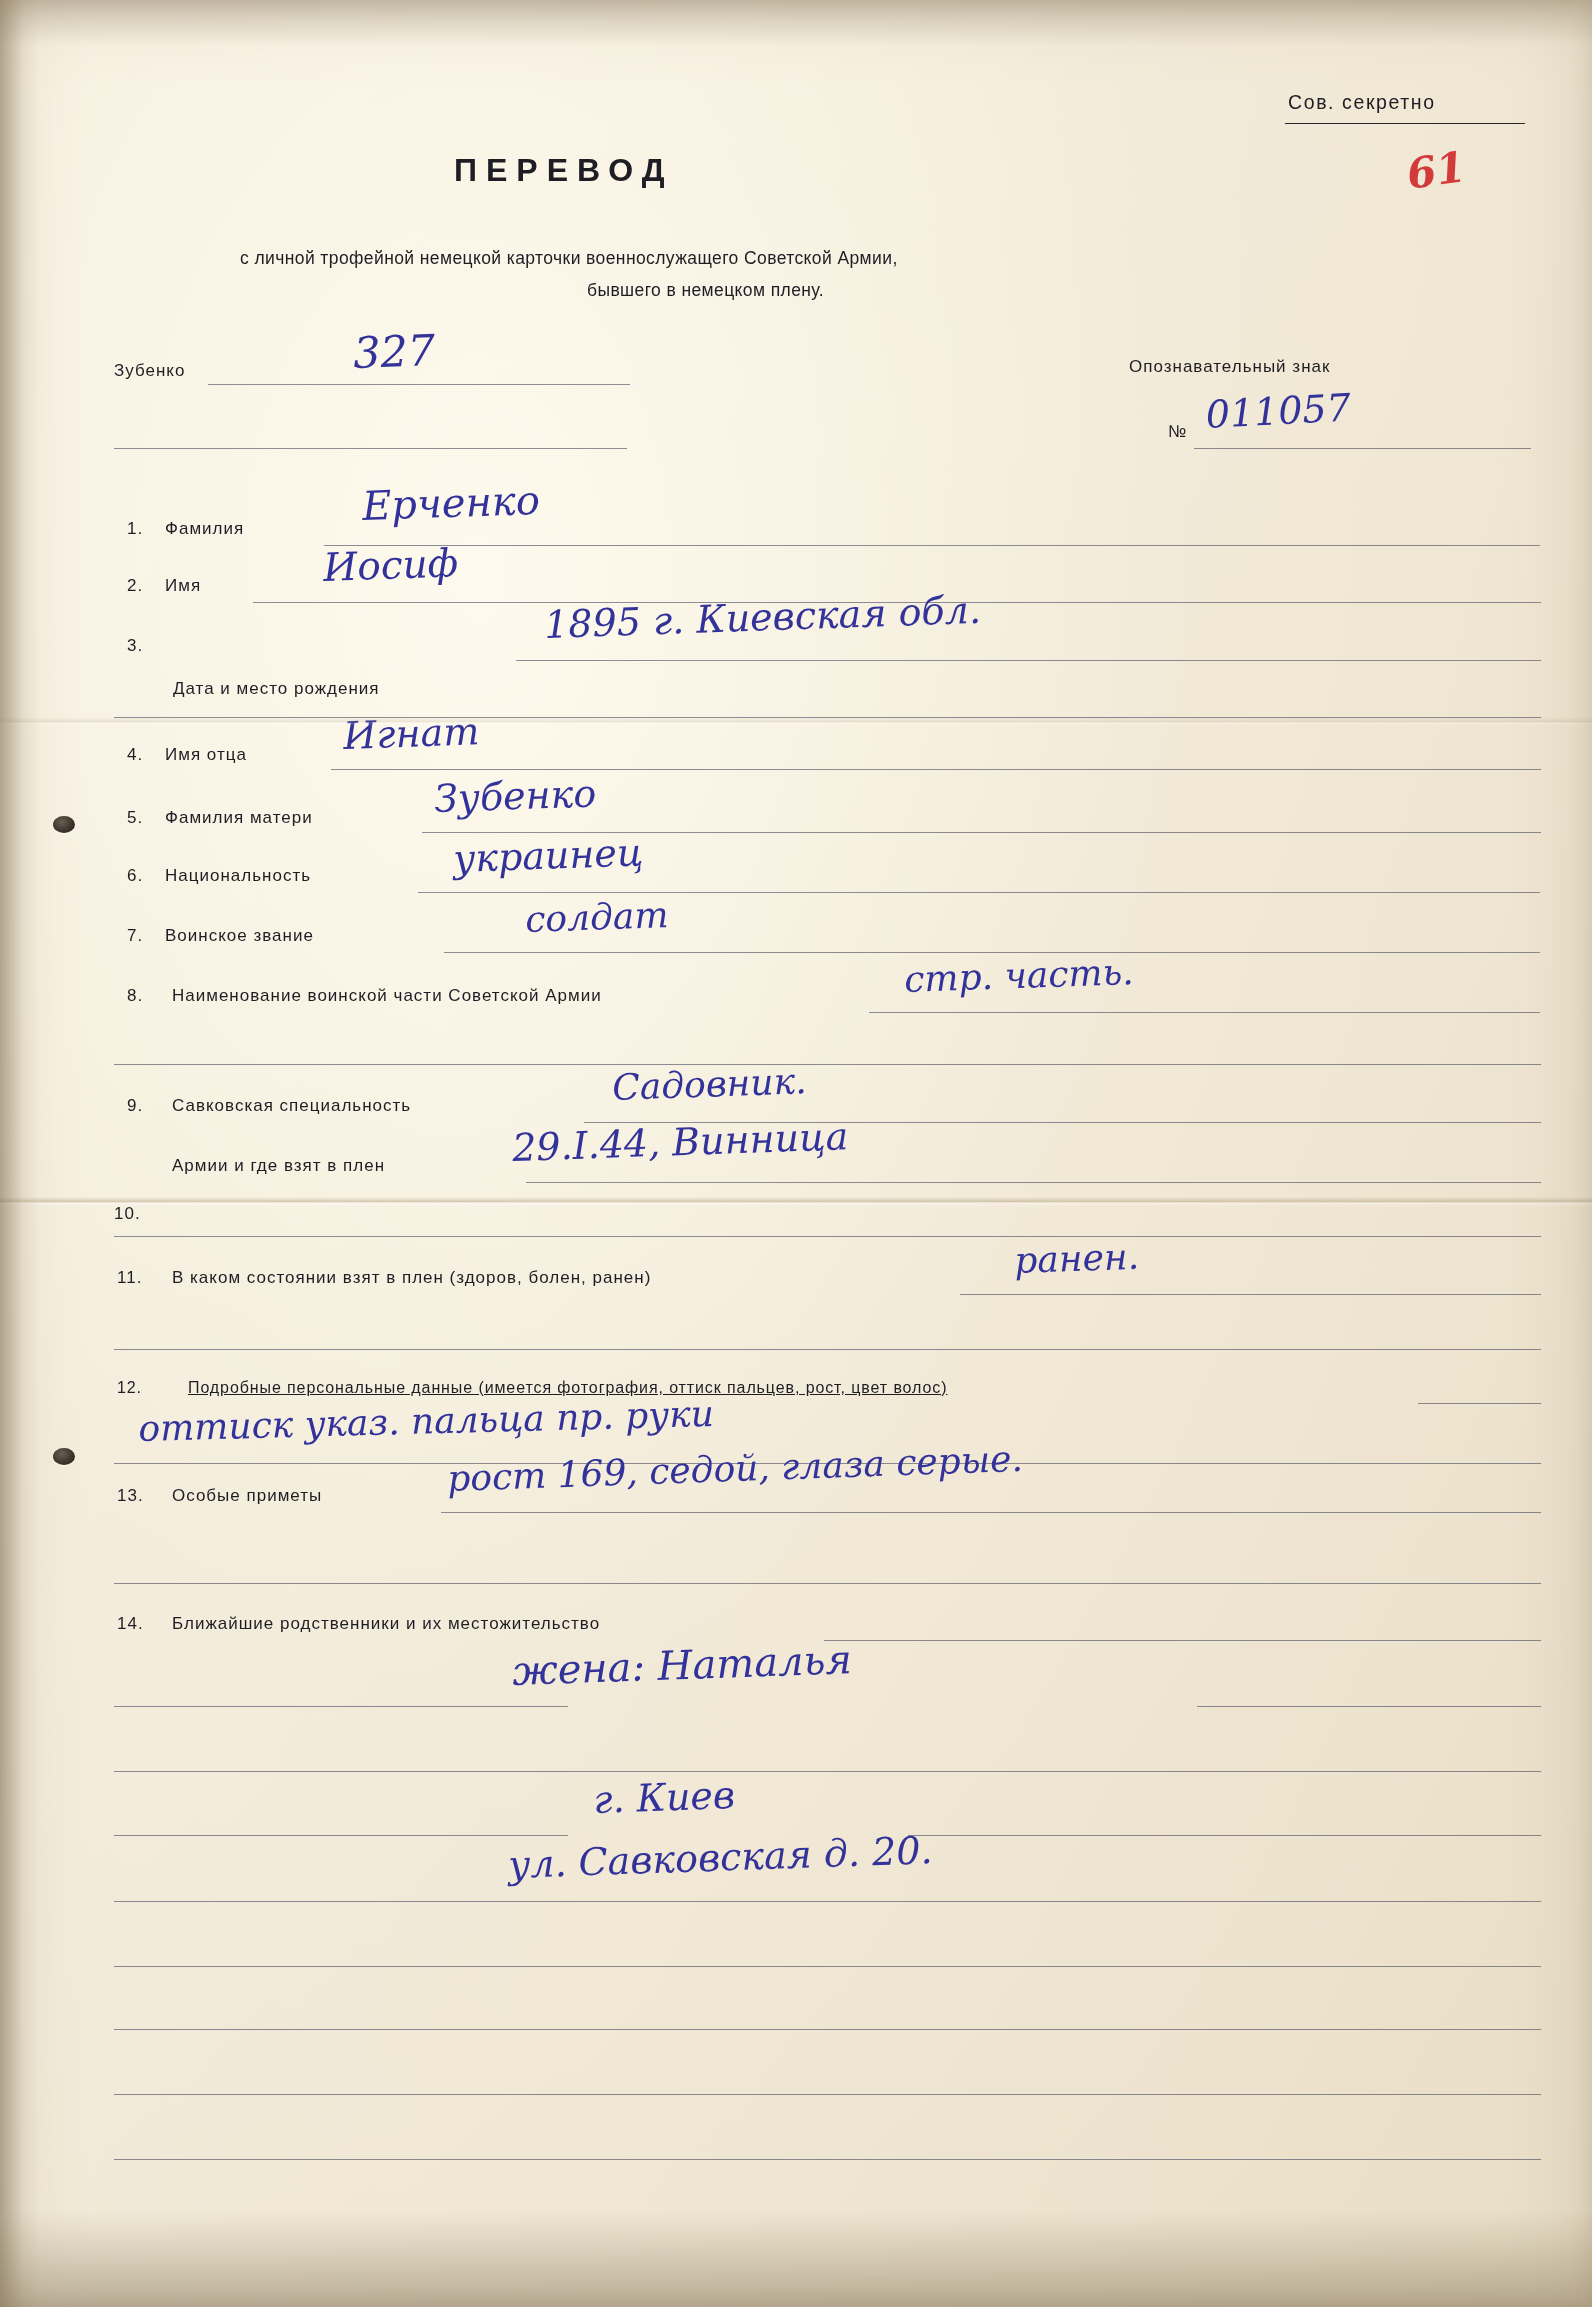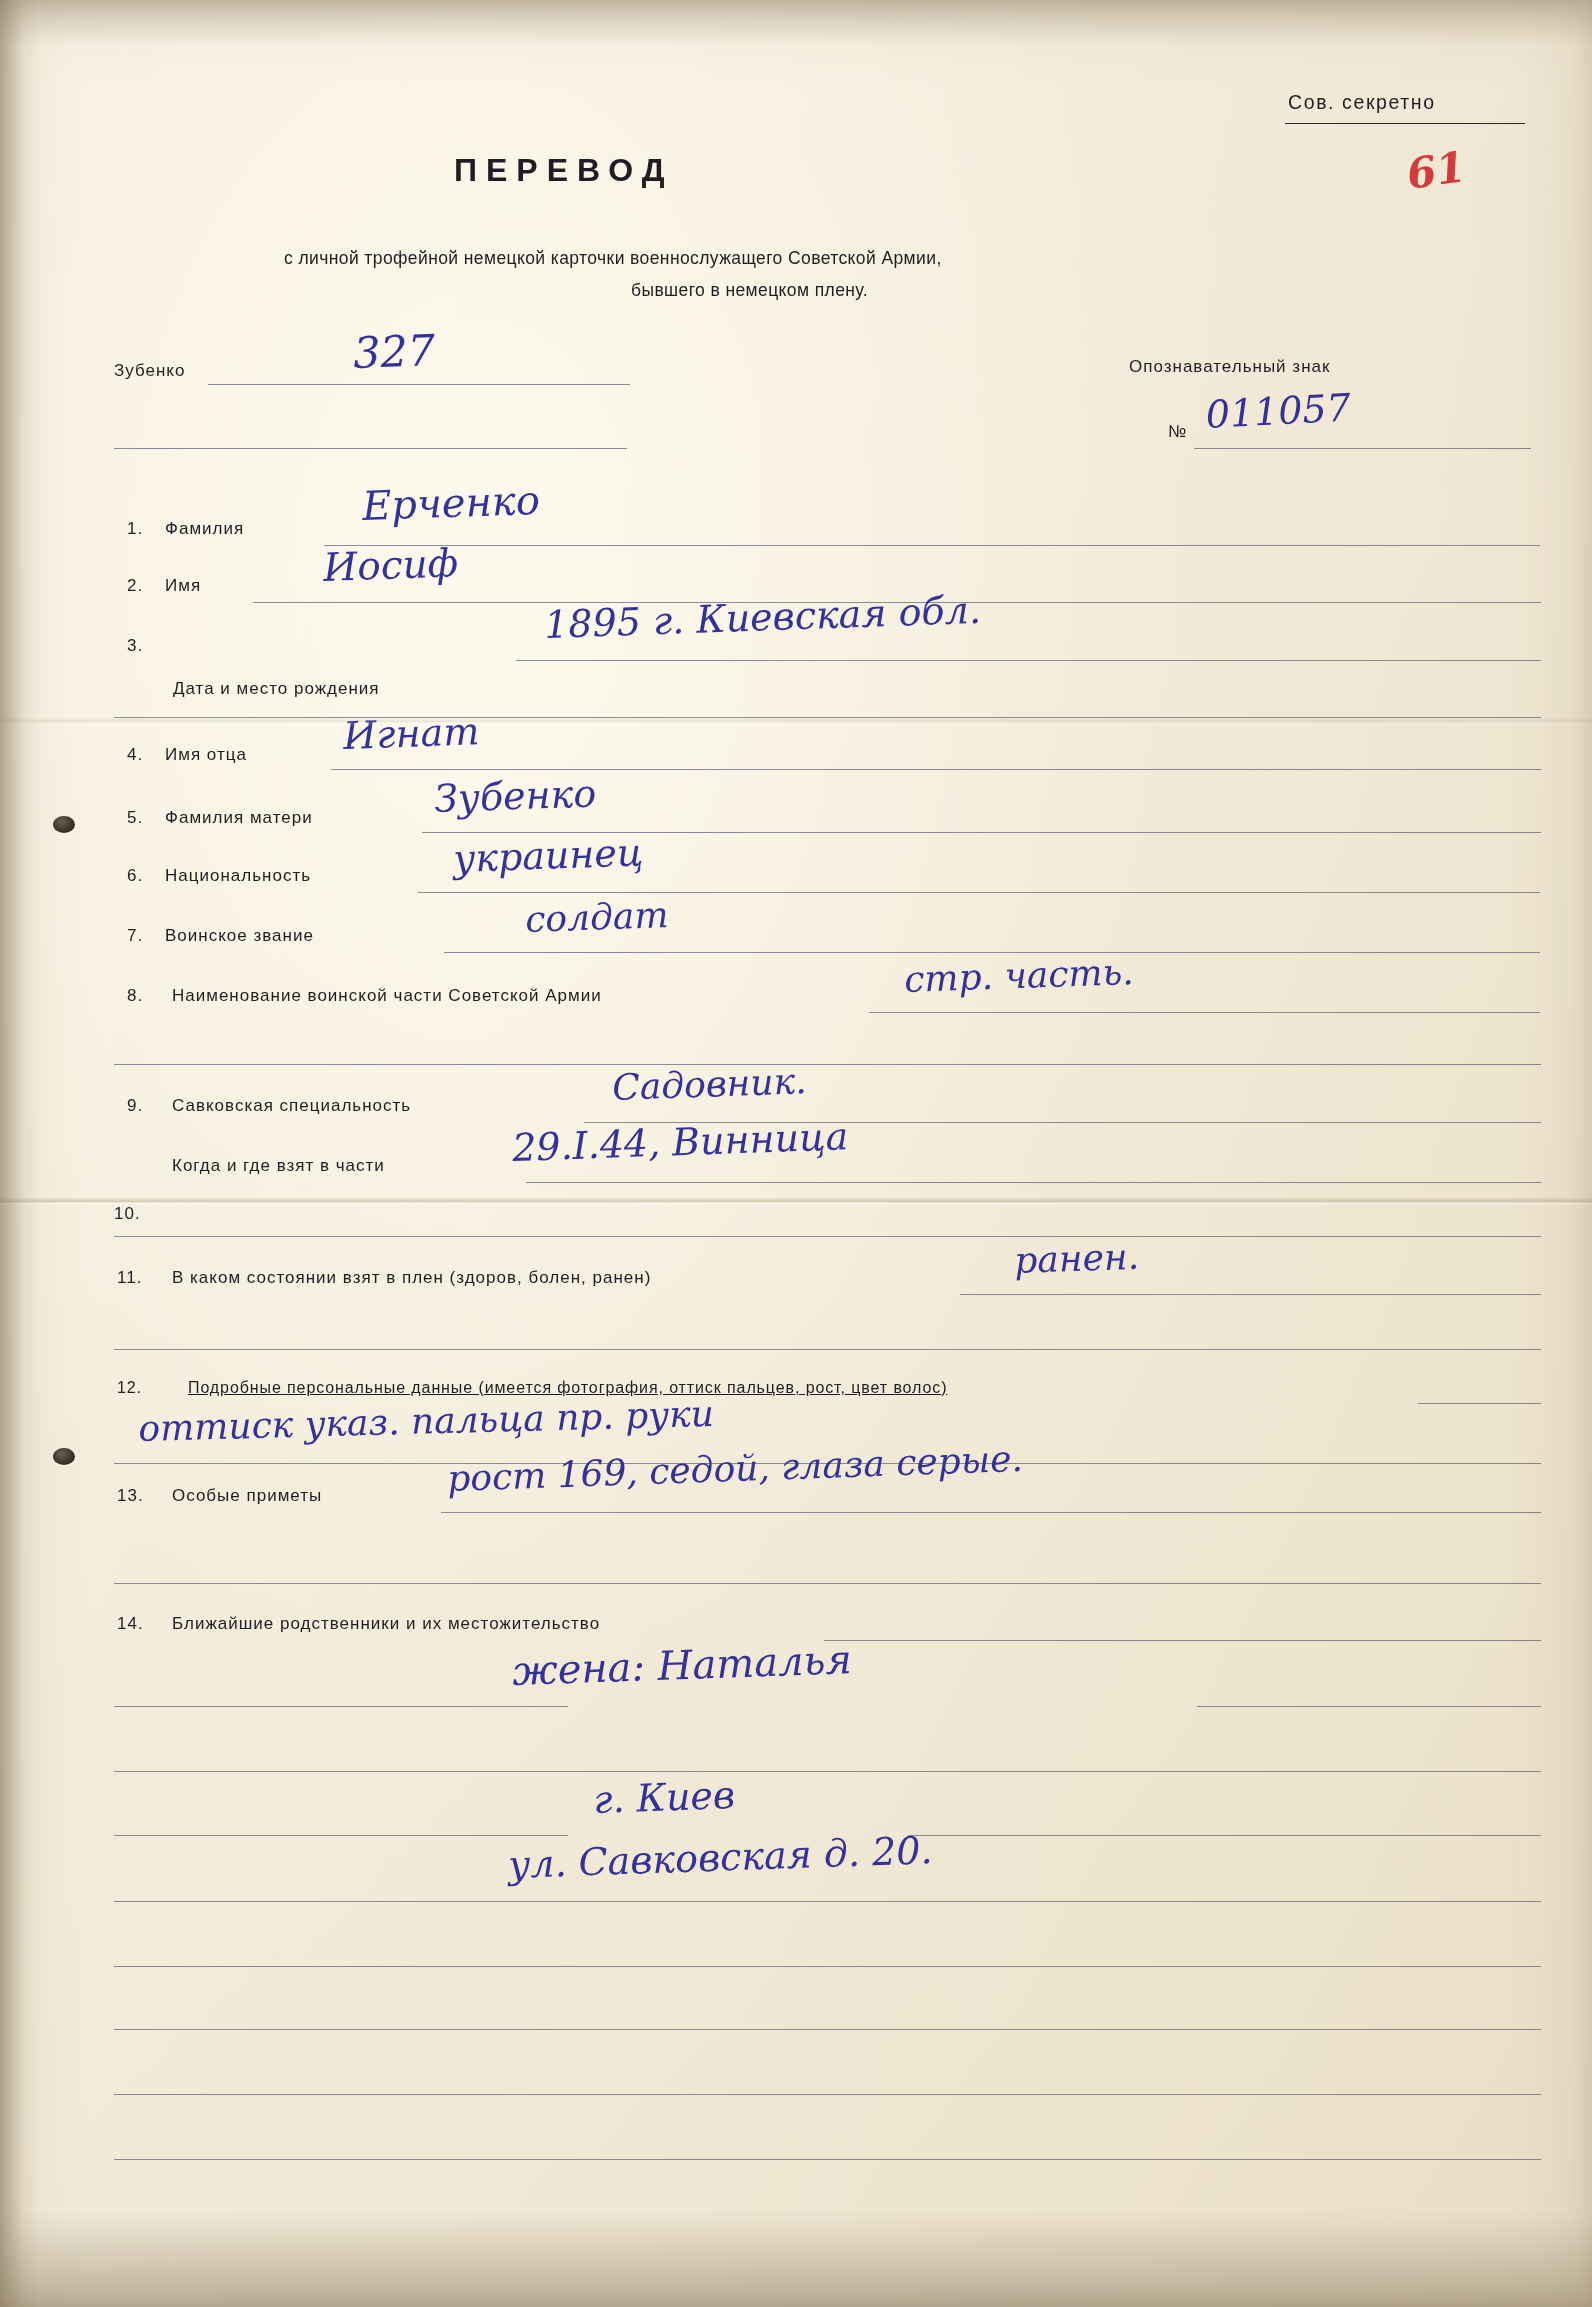--- a/index.html
+++ b/index.html
@@ -84,21 +84,20 @@
   }
   .title {
     font-size: 32px;
     letter-spacing: 9px;
     font-weight: 700;
   }
   .subtitle {
     font-size: 17.5px;
     letter-spacing: 0.4px;
     text-align: center;
-    margin-left: 44px;
   }
   .label {
     font-size: 17px;
     letter-spacing: 1px;
   }
   .label-sm {
     font-size: 16px;
     letter-spacing: 0.9px;
   }
 
@@ -203,21 +202,21 @@
   <div class="hand" style="left:905px; top:959px; font-size:36px; transform:rotate(-2deg);">стр. часть.</div>
 
   <div class="rule" style="left:114px; top:1064px; width:1427px;"></div>
 
   <div class="typed label" style="left:127px; top:1096px;">9.</div>
   <div class="typed label" style="left:172px; top:1096px;">Савковская  специальность</div>
   <div class="rule" style="left:584px; top:1122px; width:957px;"></div>
   <div class="hand" style="left:613px; top:1067px; font-size:36px; transform:rotate(-2deg);">Садовник.</div>
 
   <div class="typed label" style="left:114px; top:1204px;">10.</div>
-  <div class="typed label" style="left:172px; top:1156px;">Когда и где взят в части</div>
+  <div class="typed label" style="left:172px; top:1156px;">Армии и где взят в плен</div>
   <div class="rule" style="left:526px; top:1182px; width:1015px;"></div>
   <div class="hand" style="left:513px; top:1126px; font-size:38px; transform:rotate(-2deg);">29.I.44,  Винница</div>
 
   <div class="rule" style="left:114px; top:1236px; width:1427px;"></div>
 
   <div class="typed label" style="left:117px; top:1268px;">11.</div>
   <div class="typed label" style="left:172px; top:1268px;">В  каком  состоянии  взят  в  плен  (здоров,  болен,  ранен)</div>
   <div class="rule" style="left:960px; top:1294px; width:581px;"></div>
   <div class="hand" style="left:1015px; top:1240px; font-size:36px; transform:rotate(-2deg);">ранен.</div>
 

